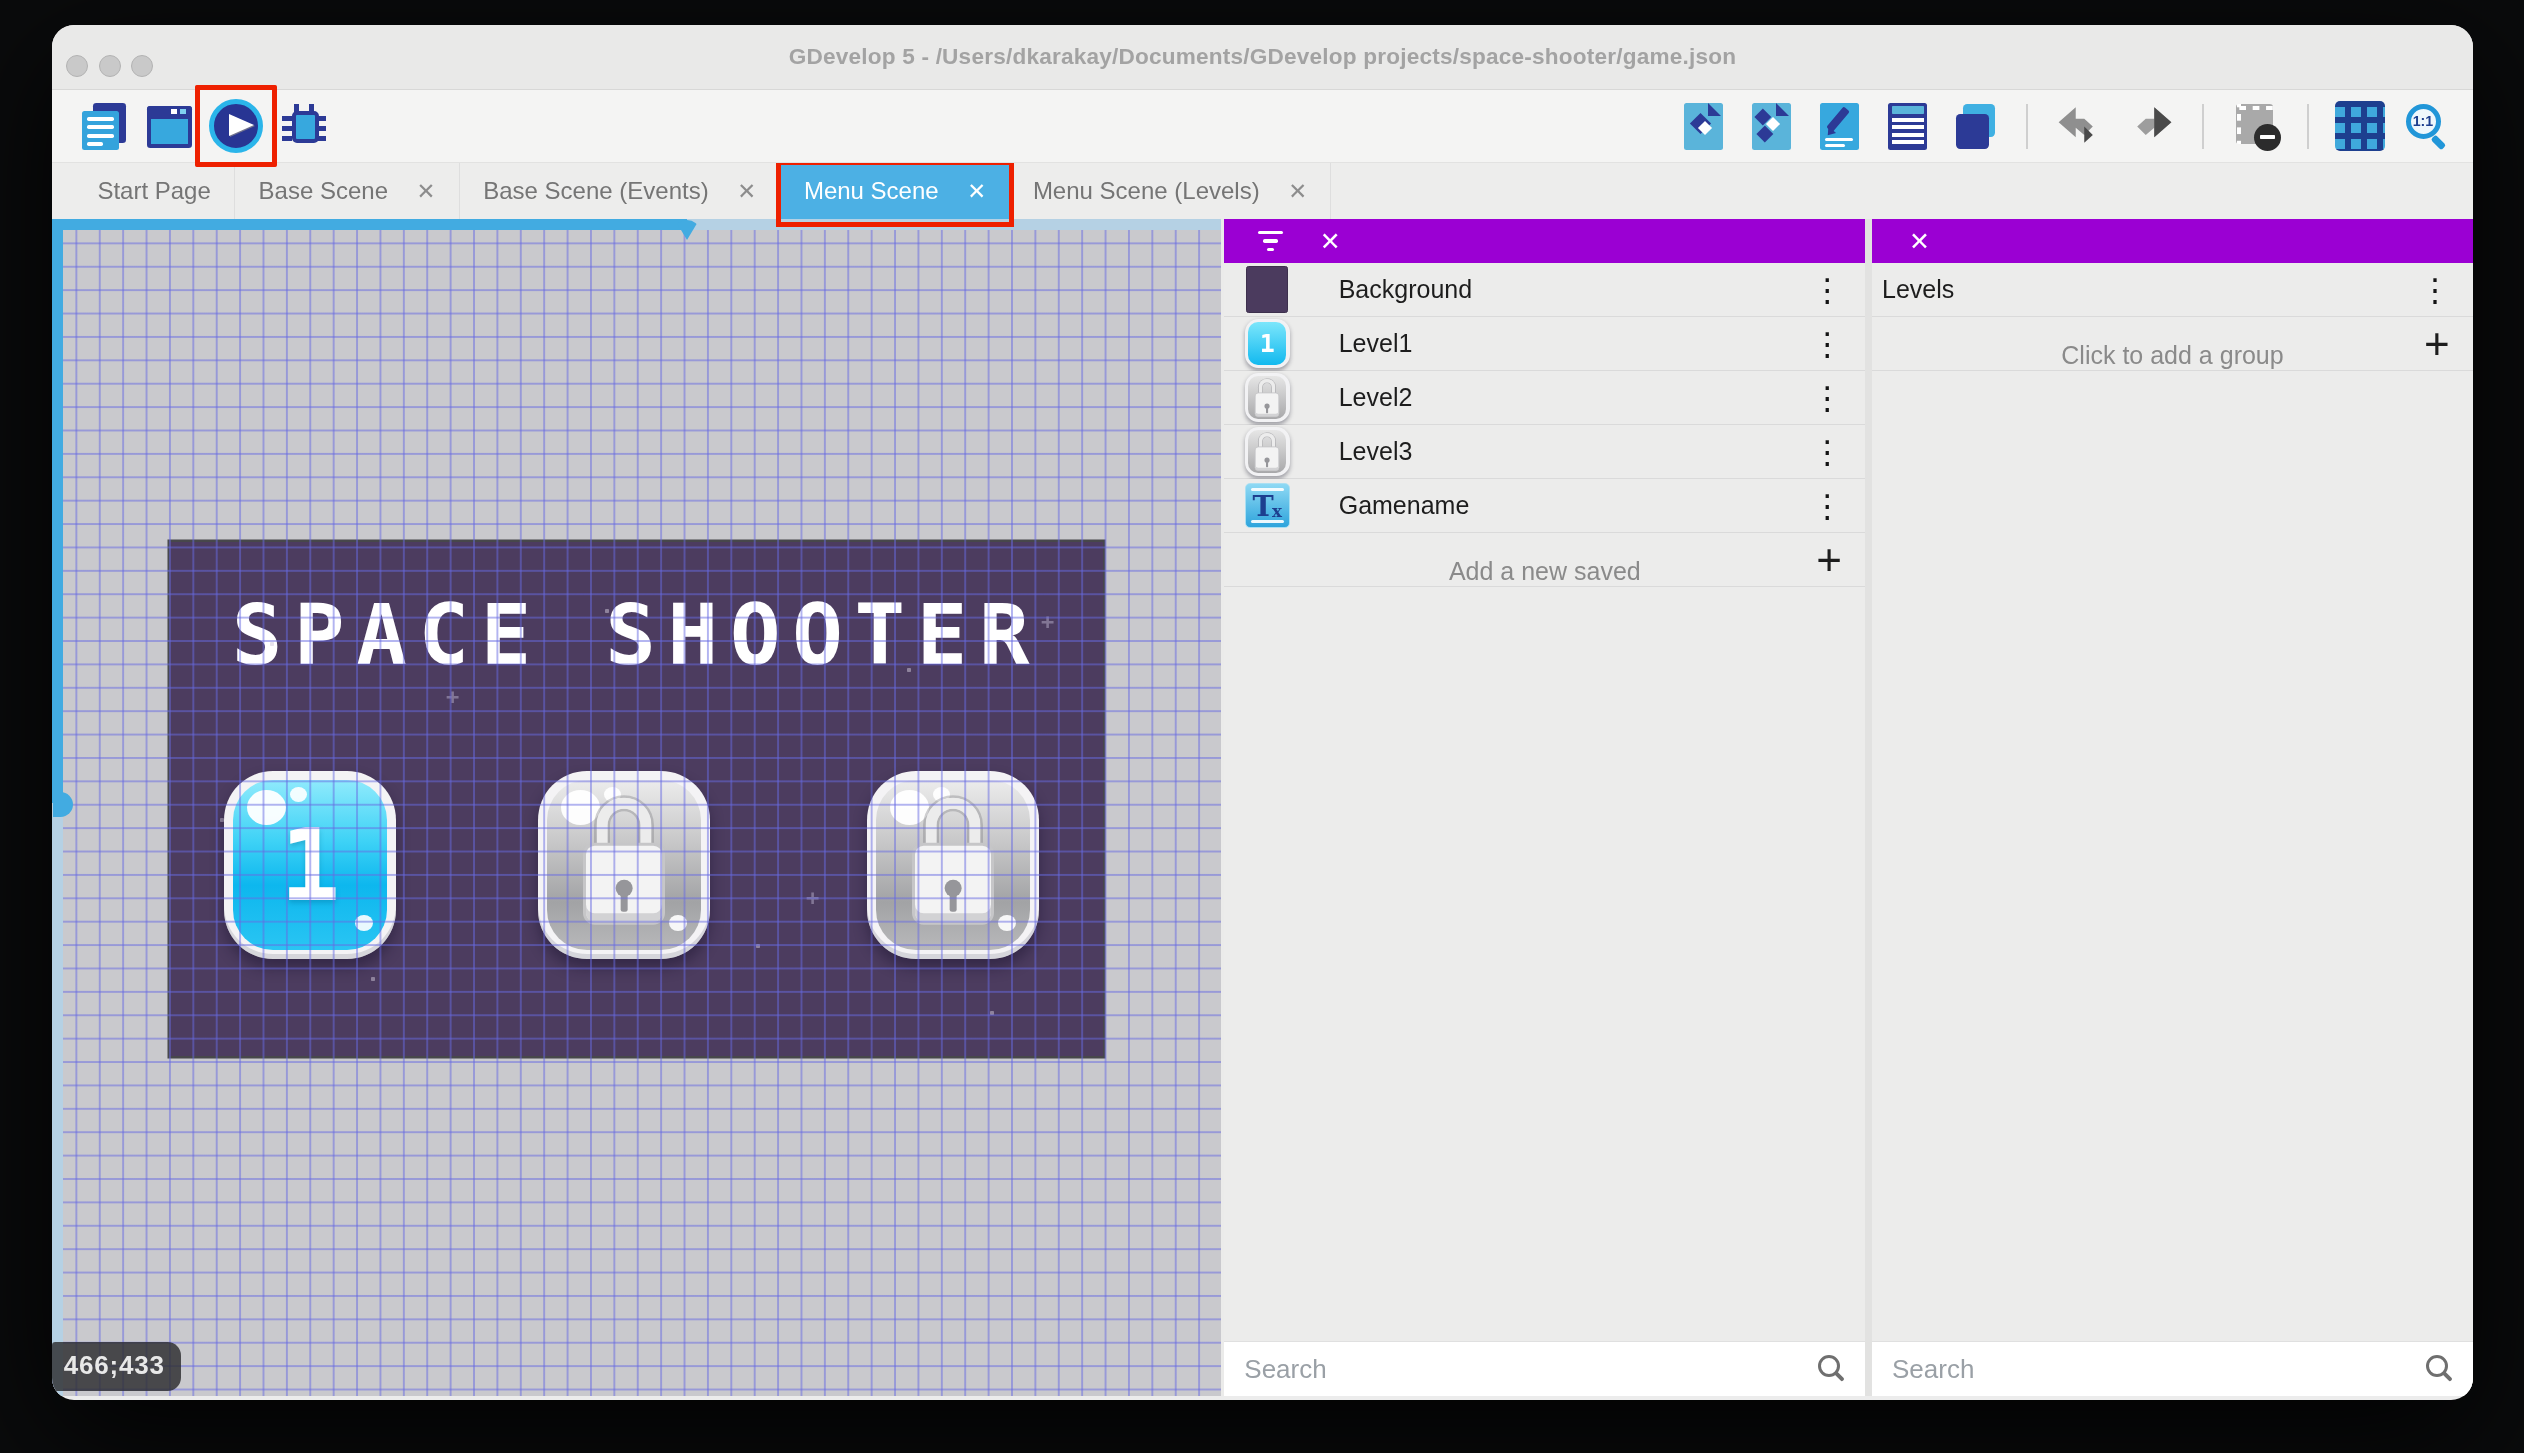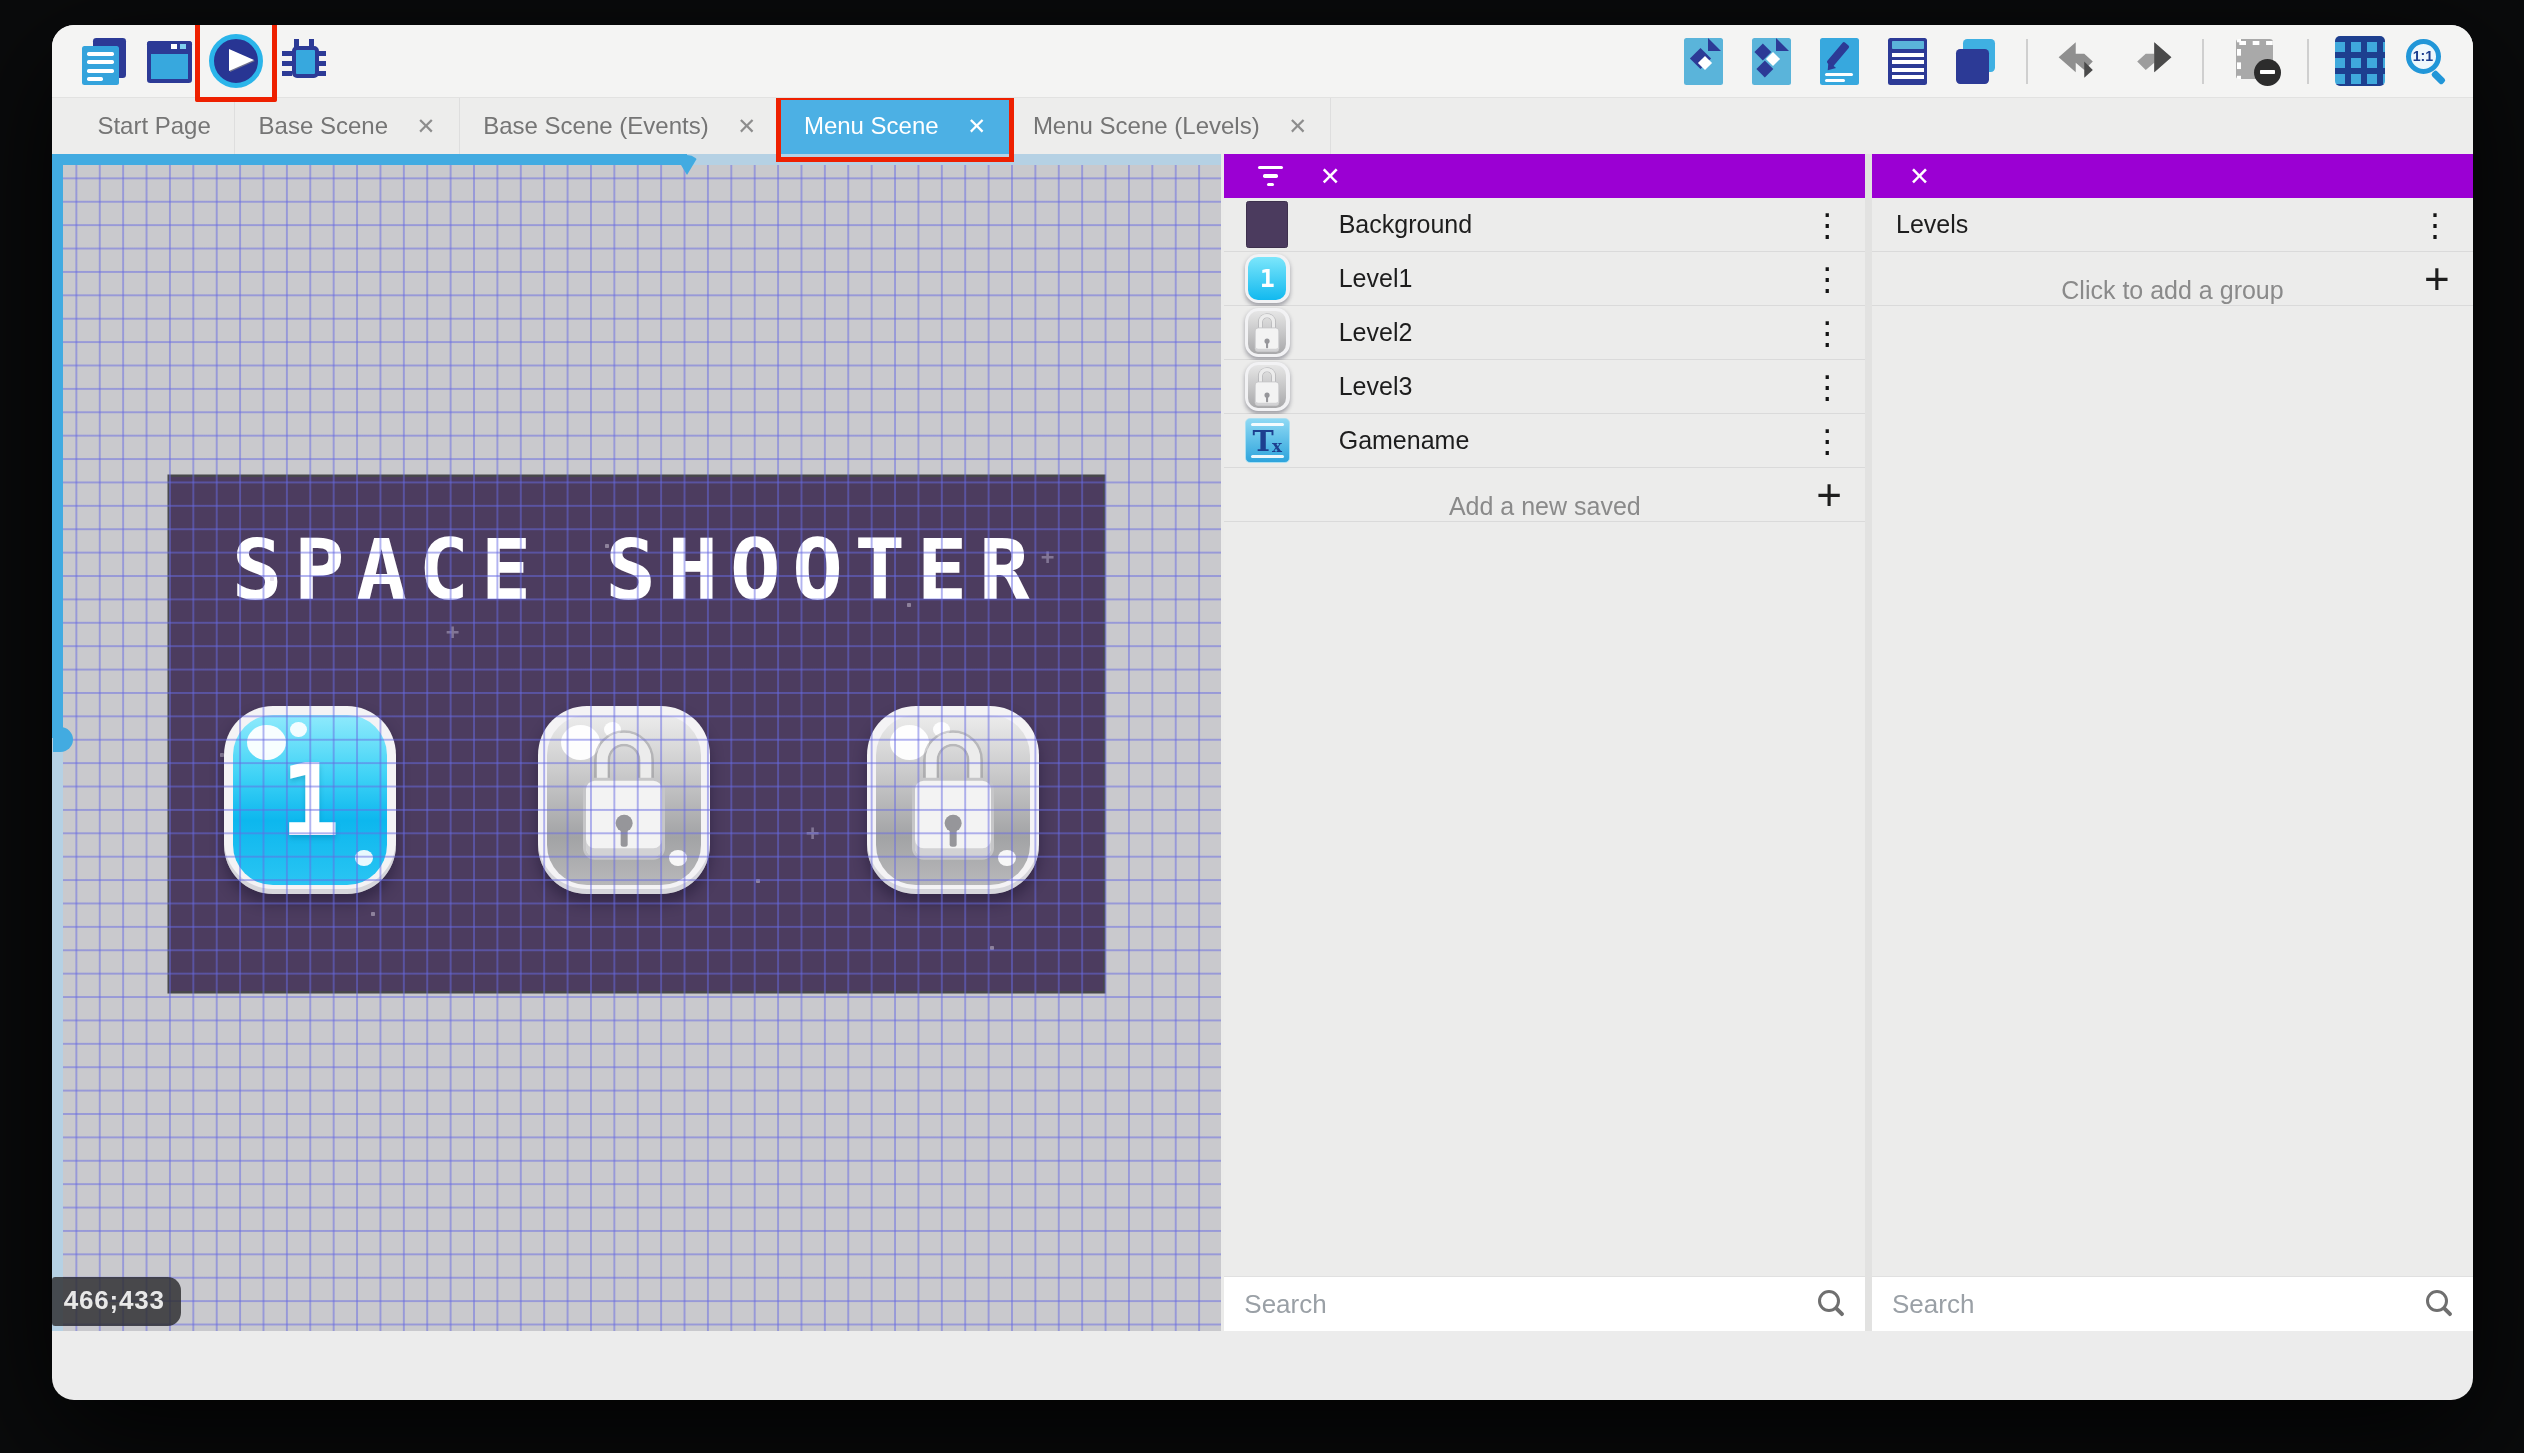--- a/index.html
+++ b/index.html
@@ -169,21 +169,21 @@
   .ph-close { font-size:25px; color:#fff; line-height:1; padding:1.7px 5px; }
   .filter-ic { width:28.5px; margin-right:30px; display:flex; flex-direction:column; align-items:center; gap:5px; }
   .filter-ic span { display:block; height:3.3px; background:#fff; border-radius:1.7px; }
   .filter-ic .f1{width:25px;} .filter-ic .f2{width:15px;} .filter-ic .f3{width:6.7px;}
 
   .obj-row { height:54px; display:flex; align-items:center; border-bottom:1.7px solid #dadada;
              background:#ececeb; position:relative; }
   .obj-row .thumb { margin-left:18.4px; width:49px; height:49px; position:relative; flex:none;
                     display:flex; align-items:center; justify-content:center; }
   .obj-row .label { margin-left:47px; font-size:25px; color:#1d1d1d; }
-  .obj-row .label.noicon { margin-left:24px;text-align:right; }
+  .obj-row .label.noicon { margin-left:10px;text-align:right; }
   .kebab { position:absolute; right:22px; top:50%; transform:translateY(-50%);
            font-size:32px; color:#141414; line-height:1; letter-spacing:0; }
   .add-row { height:54px; display:flex; align-items:flex-end; justify-content:center; position:relative;
              border-bottom:1.7px solid #dadada; color:#8a8a8a; font-size:25px; }
   .add-row .plus { position:absolute; right:23.4px; top:50%; transform:translateY(-50%);
                    font-size:44px; font-weight:300; color:#1d1d1d; line-height:0; }
   .panel-fill { flex:1; }
   .search-row { height:55px; background:#ffffff; border-top:1.7px solid #e0e0e0; position:relative;
                 display:flex; align-items:center; flex:none; }
   .search-row input { border:none; outline:none; background:transparent; width:100%;
@@ -219,20 +219,26 @@
   
   .toast { position:absolute; left:947px; top:1244px; width:531px; height:70px; background:#2f2f2f;
            border-radius:8.4px; z-index:50; display:flex; align-items:center; padding-left:30px;
            color:#ffffff; font-size:25px; box-shadow:0 6.7px 20px rgba(0,0,0,.4); }
 </style>
 </head>
 <body>
 
 <div class="window">
 
+  <div class="titlebar">
+    <span class="traffic t-close"></span>
+    <span class="traffic t-min"></span>
+    <span class="traffic t-max"></span>
+    <div class="win-title">GDevelop 5 - /Users/dkarakay/Documents/GDevelop projects/space-shooter/game.json</div>
+  </div>
 
   <div class="toolbar">
     <div class="tb-left">
       <div class="icon i-pm">
         <span class="back"></span>
           <span class="front"></span>
         <span class="l l1"></span>
           <span class="l l2"></span>
           <span class="l l3"></span>
           <span class="l l4"></span>

